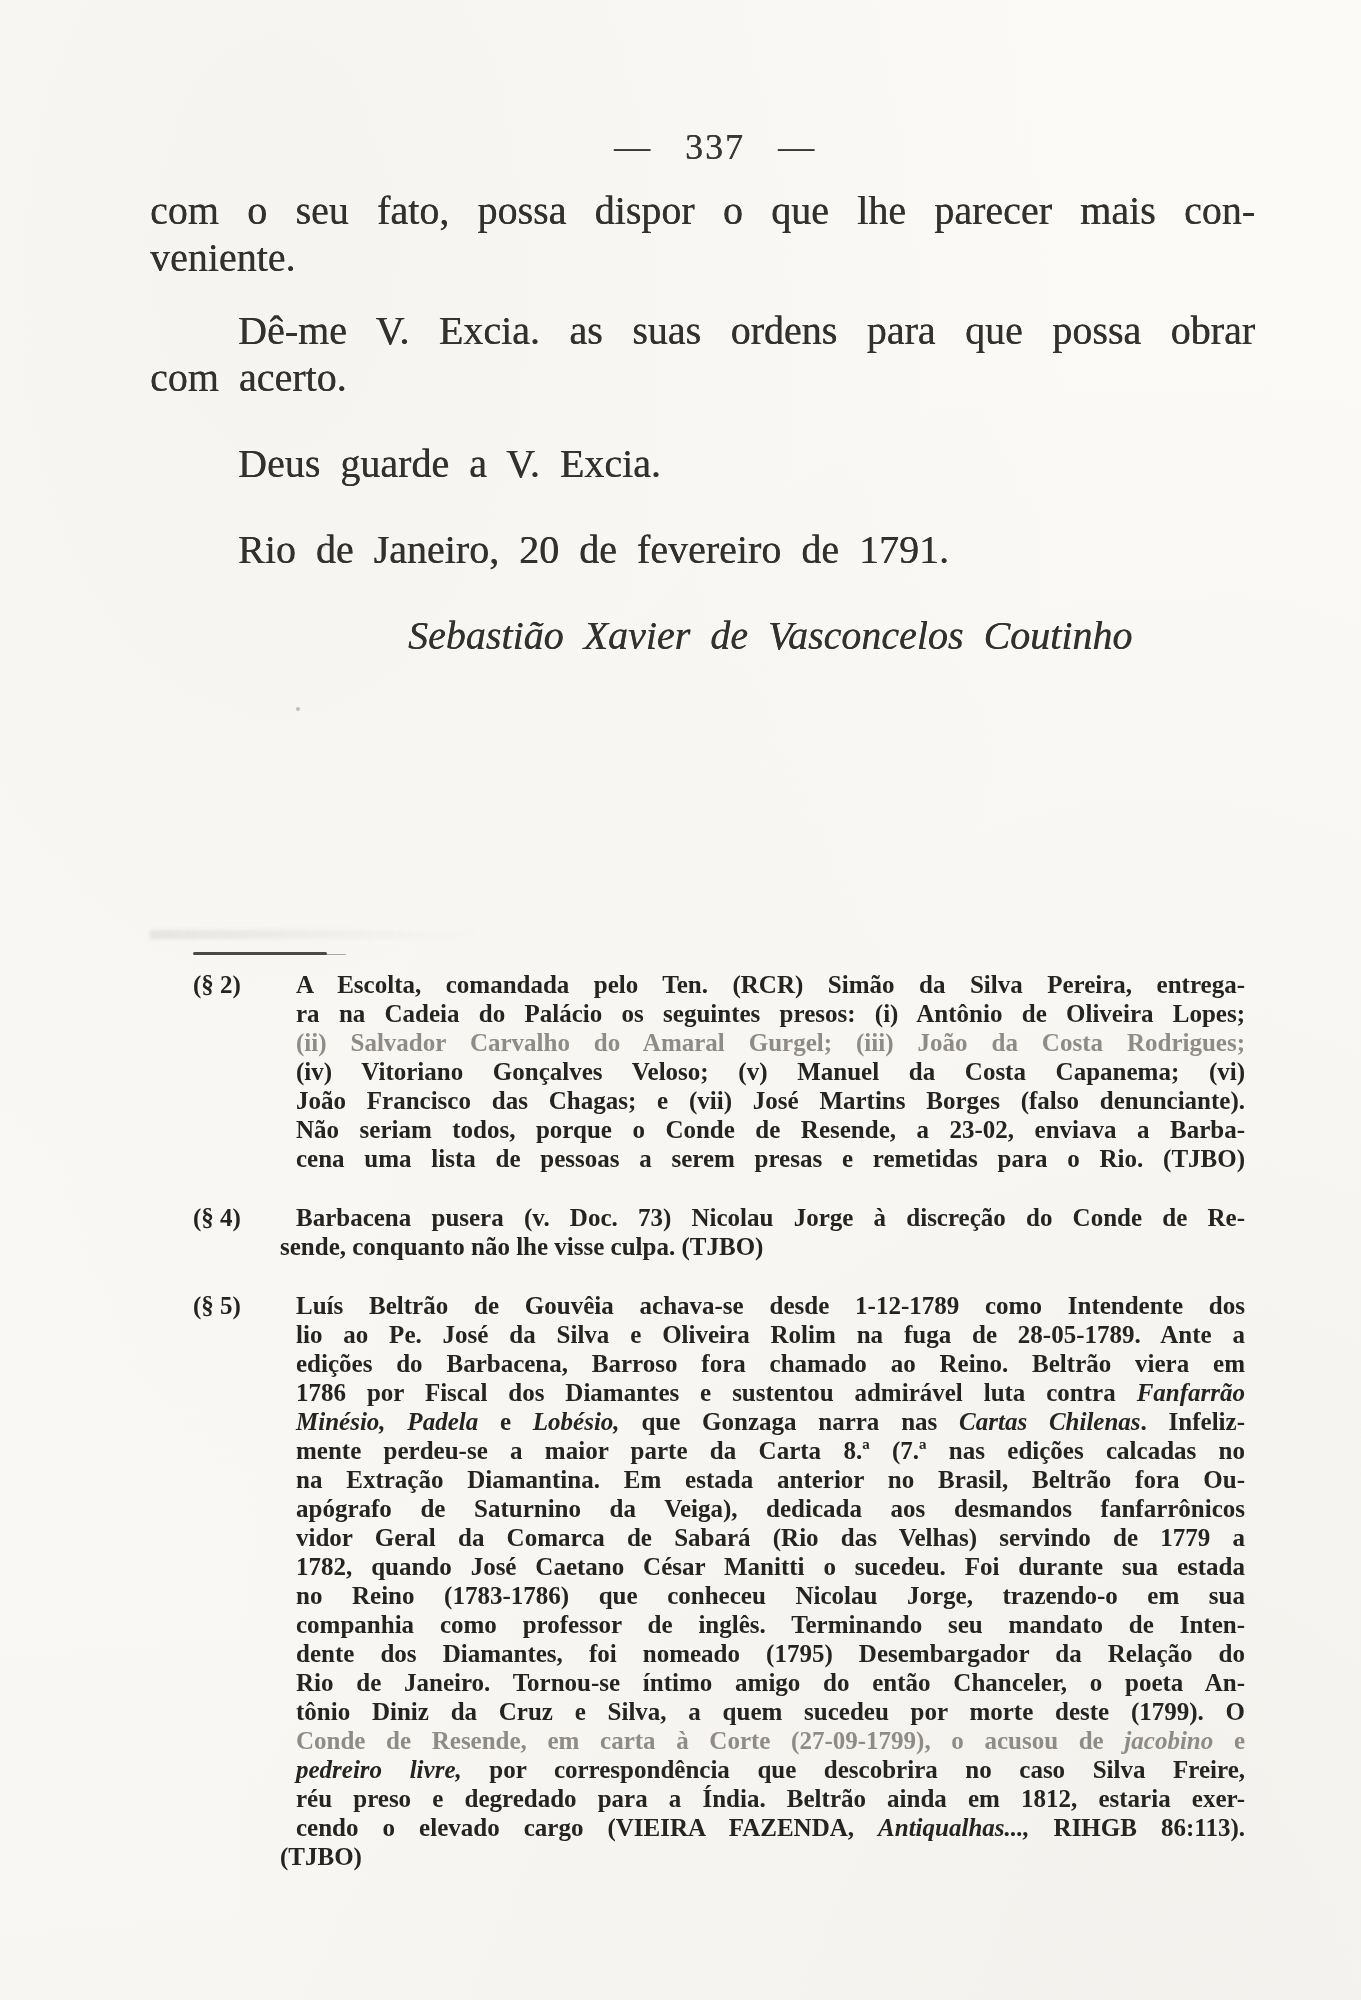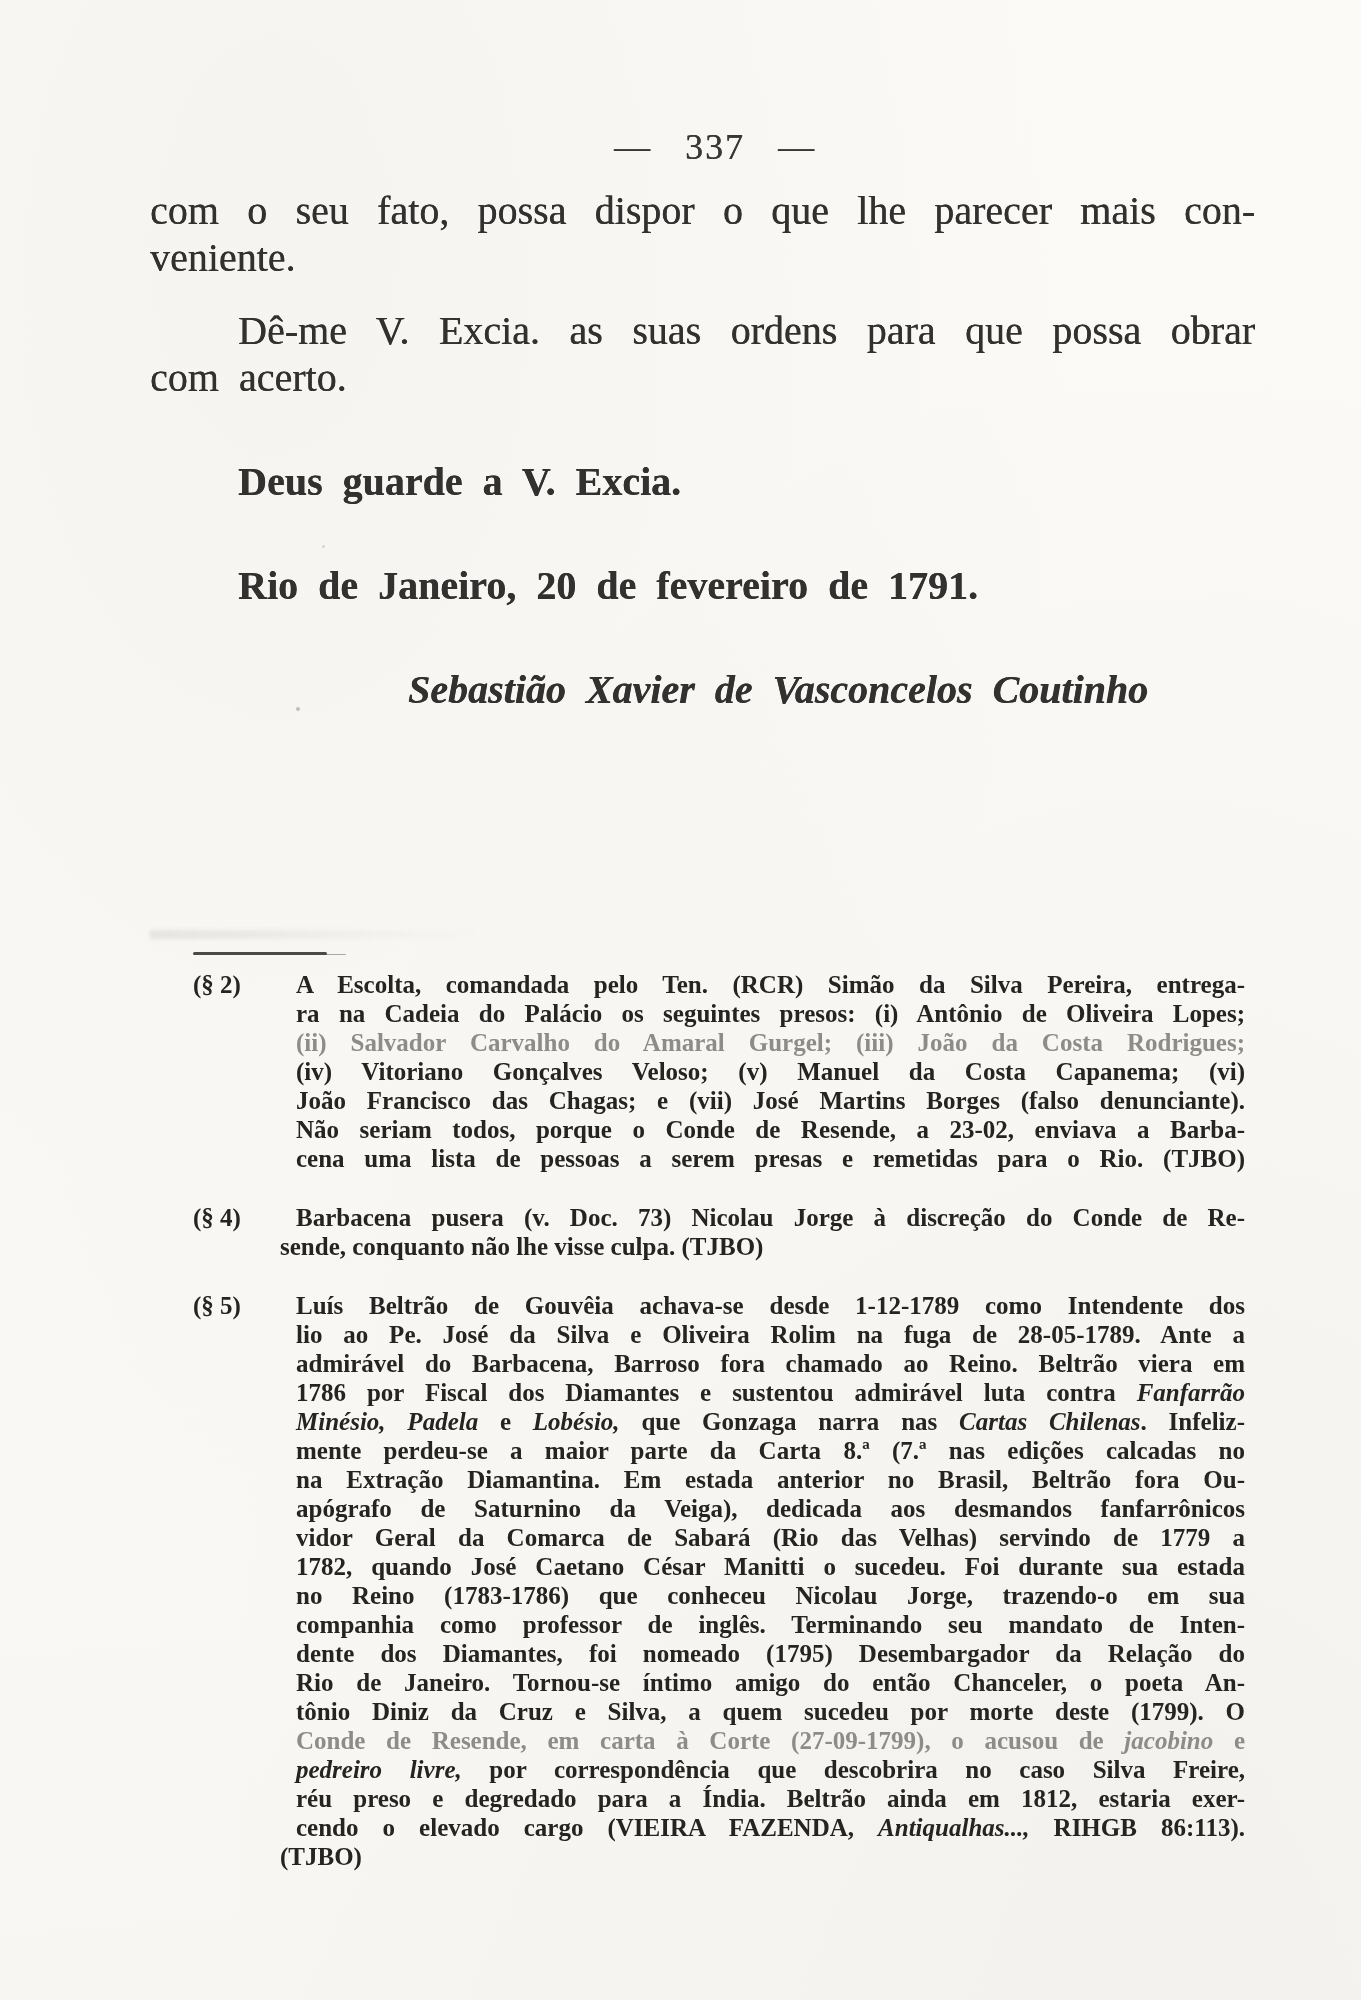--- a/index.html
+++ b/index.html
@@ -29,21 +29,21 @@
     font-size:40px;line-height:47px;color:#333130;
     word-spacing:10px;
     text-shadow:0.35px 0 0 currentColor;
   }
   .letter-line{white-space:normal;}
   .letter-line.justify{text-align:justify;text-align-last:justify;}
   .letter-line.ind-para{text-indent:88px;}
   .letter-line.ind-sig{text-indent:258px;}
   .letter-line.it{font-style:italic;}
   .letter-line.gap-para{margin-top:26px;}
-  .letter-line.gap-sec{margin-top:57px;font-weight:bold;}
+  .letter-line.gap-sec{margin-top:39px;}
   
   .fn-rule{
     position:absolute;left:193px;top:952px;
     width:134px;height:3px;background:#4c4a47;border-radius:2px;
     box-shadow:20px 1px 0 -1px rgba(76,74,71,0.45);
   }
   
   .footnotes{
     position:absolute;left:193px;top:970px;width:1052px;
     font-size:25px;line-height:29px;font-weight:bold;color:#262422;
@@ -99,21 +99,21 @@
         <div class="fn-body">
           <div class="fn-line justify"><span>Barbacena pusera (v. Doc. 73) Nicolau Jorge à discreção do Conde de Re-</span></div>
           <div class="fn-line"><span>sende, conquanto não lhe visse culpa. (TJBO)</span></div>
         </div>
       </div>
       <div class="fn">
         <div class="fn-label">(§ 5)</div>
         <div class="fn-body">
           <div class="fn-line justify"><span>Luís Beltrão de Gouvêia achava-se desde 1-12-1789 como Intendente dos</span></div>
           <div class="fn-line justify"><span>lio ao Pe. José da Silva e Oliveira Rolim na fuga de 28-05-1789. Ante a</span></div>
-          <div class="fn-line justify"><span>admirável do Barbacena, Barroso fora chamado ao Reino. Beltrão viera em</span></div>
+          <div class="fn-line justify"><span>edições do Barbacena, Barroso fora chamado ao Reino. Beltrão viera em</span></div>
           <div class="fn-line justify"><span>1786 por Fiscal dos Diamantes e sustentou admirável luta contra </span><span class="it">Fanfarrão</span></div>
           <div class="fn-line justify"><span class="it">Minésio, Padela</span><span> e </span><span class="it">Lobésio,</span><span> que Gonzaga narra nas </span><span class="it">Cartas Chilenas</span><span>. Infeliz-</span></div>
           <div class="fn-line justify"><span>mente perdeu-se a maior parte da Carta 8.ª (7.ª nas edições calcadas no</span></div>
           <div class="fn-line justify"><span>na Extração Diamantina. Em estada anterior no Brasil, Beltrão fora Ou-</span></div>
           <div class="fn-line justify"><span>apógrafo de Saturnino da Veiga), dedicada aos desmandos fanfarrônicos</span></div>
           <div class="fn-line justify"><span>vidor Geral da Comarca de Sabará (Rio das Velhas) servindo de 1779 a</span></div>
           <div class="fn-line justify"><span>1782, quando José Caetano César Manitti o sucedeu. Foi durante sua estada</span></div>
           <div class="fn-line justify"><span>no Reino (1783-1786) que conheceu Nicolau Jorge, trazendo-o em sua</span></div>
           <div class="fn-line justify"><span>companhia como professor de inglês. Terminando seu mandato de Inten-</span></div>
           <div class="fn-line justify"><span>dente dos Diamantes, foi nomeado (1795) Desembargador da Relação do</span></div>

